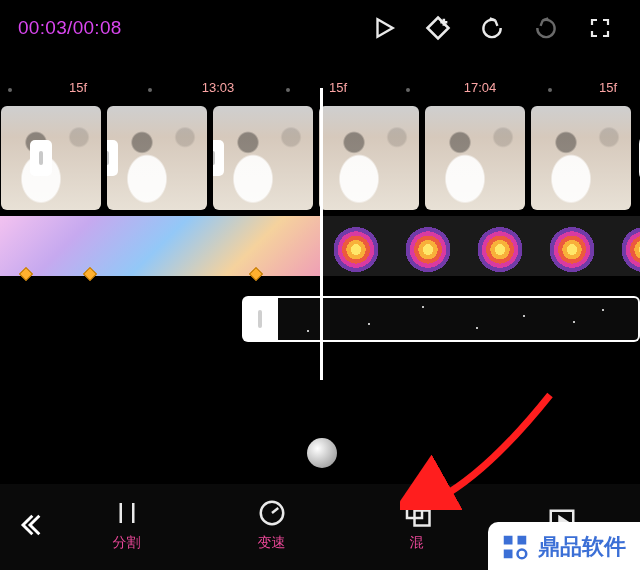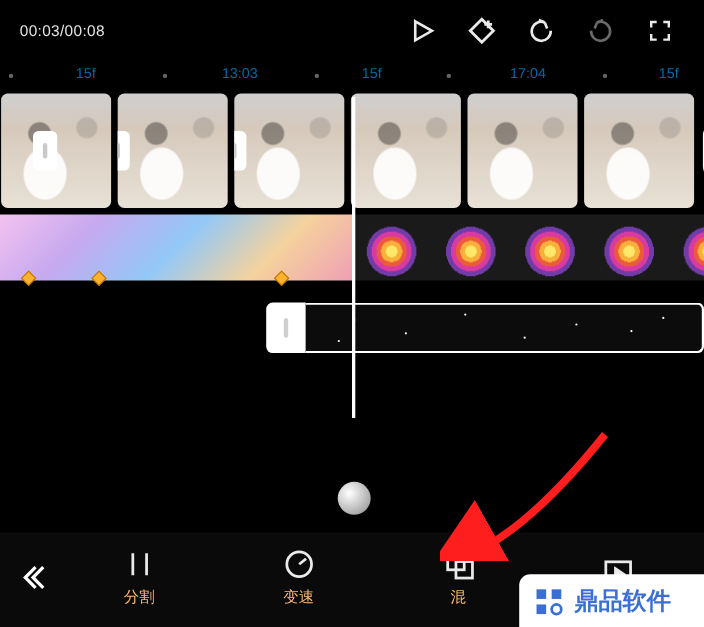--- a/index.html
+++ b/index.html
@@ -10,36 +10,36 @@
     color: #fff;
     overflow: hidden;
     position: relative;
   }
   
   .topbar {
     display: flex; align-items: center;
     height: 56px; padding: 0 18px;
     gap: 10px;
   }
-  .timecode { font-size: 14px; color: #e5e5e5; letter-spacing: .3px; }
+  .timecode { font-size: 19px; color: #d946ef; letter-spacing: .3px; }
   .spacer { flex: 1; }
   .icon-btn {
     width: 44px; height: 44px;
     display: inline-flex; align-items: center; justify-content: center;
     color: #eaeaea;
   }
   .icon-btn svg { stroke: currentColor; fill: none; stroke-width: 2.2; }
   .dim { color: #6a6a6a; }
 
   
   .ruler {
     height: 28px;
     position: relative;
-    font-size: 13px; color: #0369a1;
-    margin-top: 1px;
+    font-size: 13px; color: #fca5a5;
+    margin-top: 22px;
   }
   .tick { position: absolute; top: 2px; transform: translateX(-50%); }
   .tickdot { position: absolute; top: 10px; width: 4px; height: 4px; border-radius: 50%; background:#666; transform: translateX(-50%);}
 
   
   .timeline { position: relative; }
 
   .track-main { display: flex; gap: 6px; padding: 0 1px 0 1px; height: 104px; }
   .clip {
     width: 100px; height: 104px; border-radius: 6px;
@@ -99,28 +99,28 @@
   .playhead{ position:absolute; top:88px; bottom:190px; left:320px; width:3px; background:#fff; z-index:5; }
   .playhead-knob{ position:absolute; left:50%; bottom:-88px; width:30px;height:30px;border-radius:50%; background:radial-gradient(circle at 35% 35%, #fff, #888); transform:translateX(-50%); }
 
   
   .bottombar{
     position:absolute; bottom:0; left:0; right:0; height:86px;
     display:flex; align-items:center; padding:0 6px 4px 6px;
     background:#0a0a0a;
   }
   .back-btn{ width:48px;height:54px;display:flex;align-items:center;justify-content:center;color:#fff;}
-  .tool{ flex:1; display:flex; flex-direction:column; align-items:center; gap:6px; color:#fdba74; font-size:14px;}
+  .tool{ flex:1; display:flex; flex-direction:column; align-items:center; gap:6px; color:#ec4899; font-size:14px;}
   .tool svg{ stroke:#eaeaea; fill:none; stroke-width:2; }
 
   
   .watermark{
     position:absolute; right:0; bottom:0;
     background:#fff; border-radius:10px 0 0 0;
-    padding:10px 30px 8px 12px;
+    padding:10px 14px 8px 12px;
     display:flex; align-items:center; gap:8px;
     color:#3b6fd6; font-size:22px; font-weight:600;
     z-index:20;
   }
   .wm-logo{ width:30px;height:30px; }
 
   
   .arrow{
     position:absolute; z-index:15;
     left:400px; top:390px;

